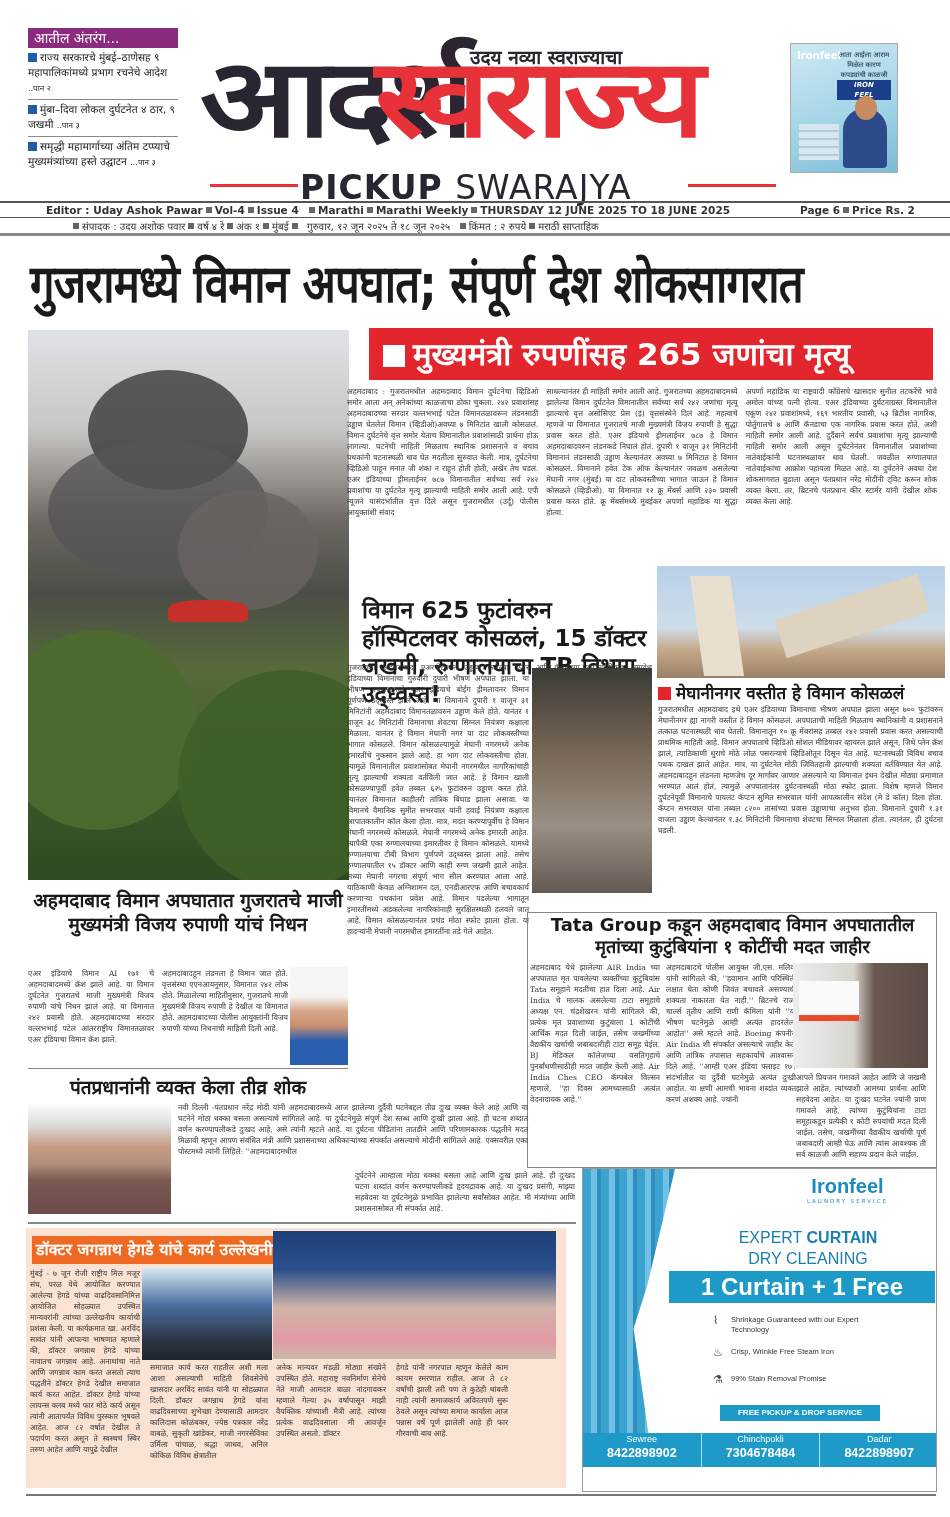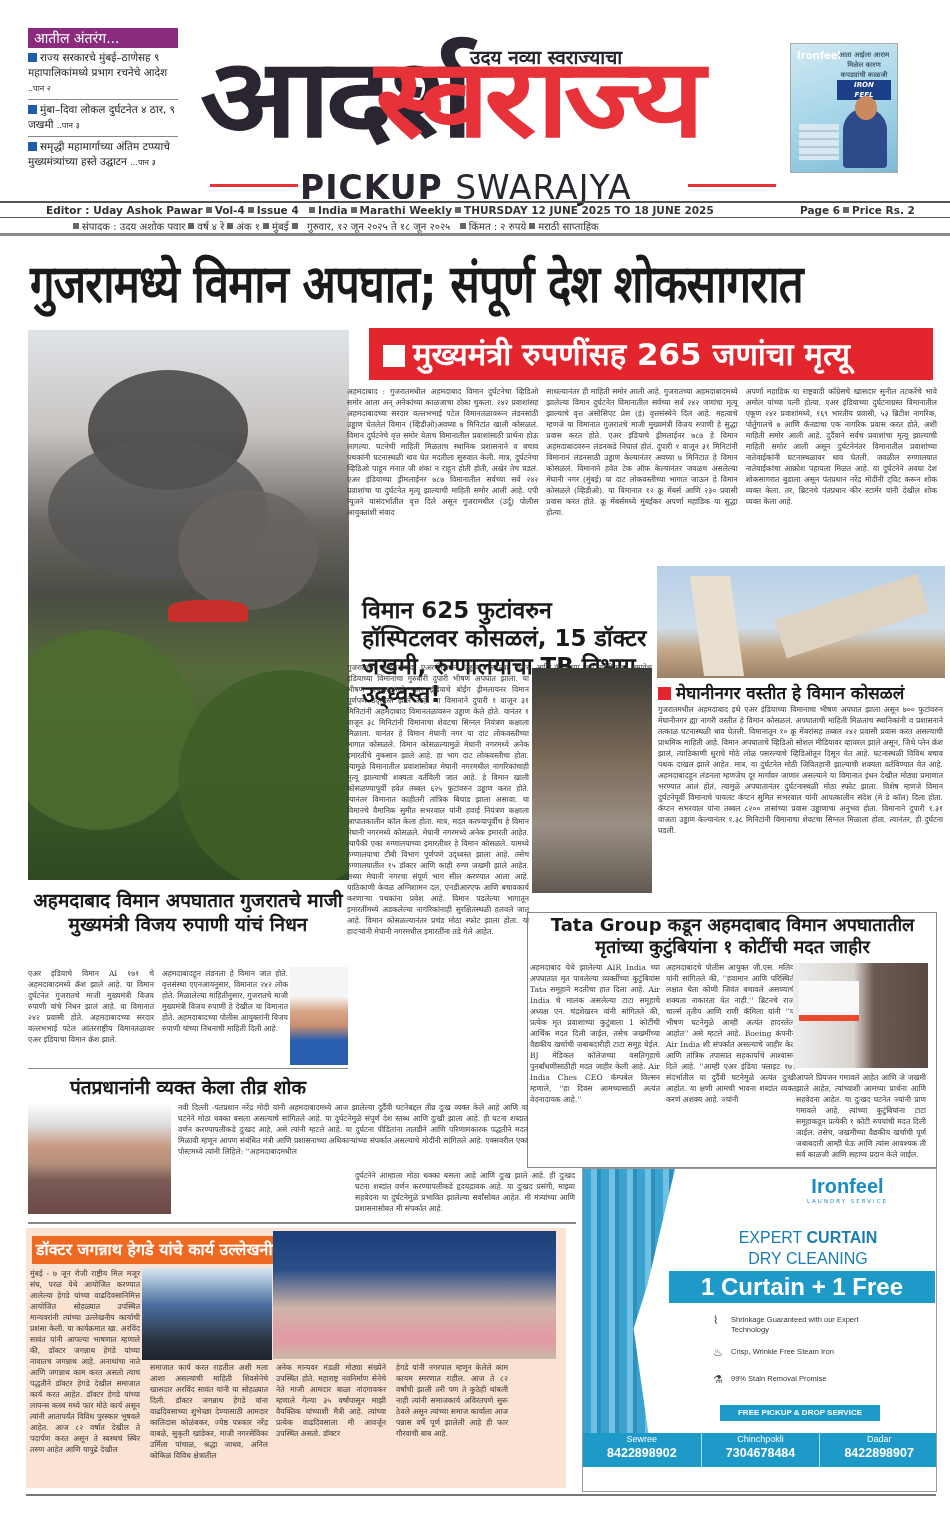--- a/index.html
+++ b/index.html
@@ -124,21 +124,21 @@
 <div id="top-ad" class="abs">
   <div class="brand">Ironfeel</div>
   <div class="msg"><span>आता आईला आराम मिळेल कारण कपड्यांची काळजी</span> <span class="tag">IRON FEEL</span> <span>घेईल!</span></div>
   <div class="stack"></div>
   <div class="woman"></div>
   <div class="face"></div>
 </div>
 
 <div id="info1" class="abs">
   <span style="position:absolute;left:46px">
-    <span>Editor : Uday Ashok Pawar</span><span class="sep"></span><span>Vol-4</span><span class="sep"></span><span>Issue 4</span>&nbsp;&nbsp;<span class="sep"></span><span>India</span><span class="sep"></span><span>Marathi Weekly</span><span class="sep"></span><span>THURSDAY 12 JUNE  2025 TO 18 JUNE 2025</span>
+    <span>Editor : Uday Ashok Pawar</span><span class="sep"></span><span>Vol-4</span><span class="sep"></span><span>Issue 4</span>&nbsp;&nbsp;<span class="sep"></span><span>Marathi</span><span class="sep"></span><span>Marathi Weekly</span><span class="sep"></span><span>THURSDAY 12 JUNE  2025 TO 18 JUNE 2025</span>
   </span>
   <span style="position:absolute;left:800px"><span>Page 6</span><span class="sep"></span><span>Price Rs. 2</span></span>
 </div>
 <div id="info2" class="abs">
   <span style="position:absolute;left:70px">
     <span class="sep"></span><span>संपादक : उदय अशोक पवार</span><span class="sep"></span><span>वर्ष ४ रे</span><span class="sep"></span><span>अंक १</span><span class="sep"></span><span>मुंबई</span><span class="sep"></span>&nbsp;&nbsp;<span>गुरुवार, १२ जून २०२५ ते १८ जून २०२५</span>&nbsp;&nbsp;<span class="sep"></span><span>किंमत : २ रुपये</span><span class="sep"></span><span>मराठी साप्ताहिक</span>
   </span>
 </div>
 
 <div id="main-head" class="abs">गुजरामध्ये विमान अपघात; संपूर्ण देश शोकसागरात</div>

